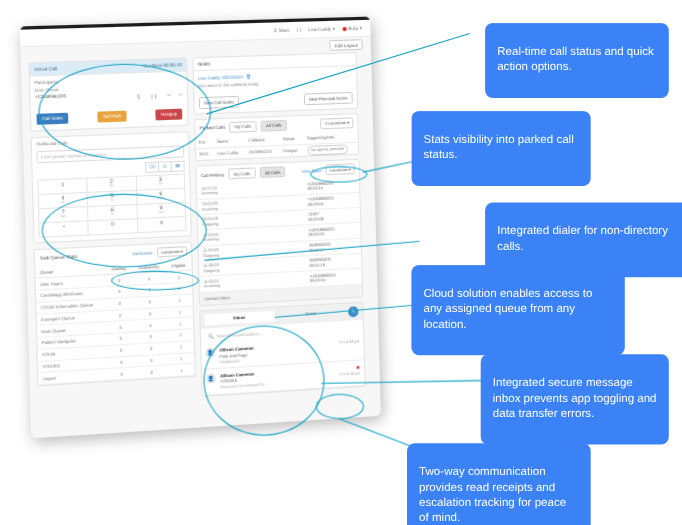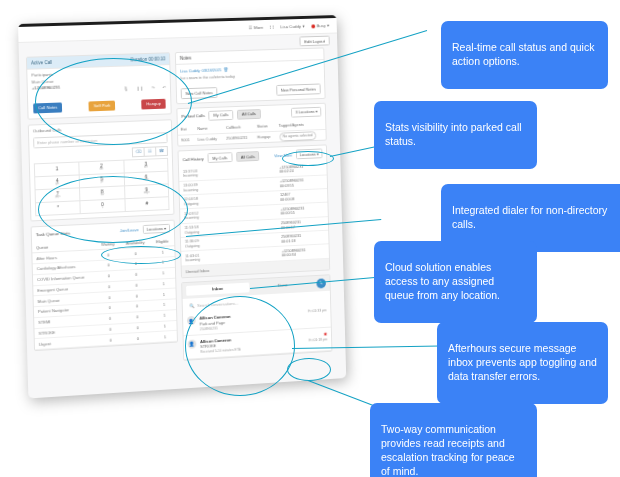--- a/index.html
+++ b/index.html
@@ -537,15 +537,15 @@
 <div class="ln" style="left:188px;top:103px;width:250px;transform:rotate(-17deg);"></div>
 <div class="ln" style="left:330px;top:156px;width:50px;transform:rotate(-12deg);"></div>
 <div class="ln" style="left:186px;top:236px;width:196px;transform:rotate(-5deg);"></div>
 <div class="ln" style="left:250px;top:288px;width:128px;transform:rotate(-5deg);"></div>
 <div class="ln" style="left:292px;top:348px;width:148px;transform:rotate(-1deg);"></div>
 <div class="ln" style="left:308px;top:380px;width:72px;transform:rotate(21deg);"></div>
 
 <div class="callout" style="left:441px;top:21px;width:167px;">Real-time call status and quick action options.</div>
 <div class="callout" style="left:374px;top:101px;width:163px;">Stats visibility into parked call status.</div>
 <div class="callout" style="left:441px;top:184px;width:187px;">Integrated dialer for non-directory calls.</div>
-<div class="callout" style="left:374px;top:241px;width:163px;">Cloud solution enables access to any assigned queue from any location.</div>
-<div class="callout" style="left:437px;top:322px;width:171px;">Afterhours secure message inbox prevents app toggling and data transfer errors.</div>
+<div class="callout" style="left:374px;top:241px;width:194px;">Cloud solution enables access to any assigned queue from any location.</div>
+<div class="callout" style="left:437px;top:322px;width:171px;">Integrated secure message inbox prevents app toggling and data transfer errors.</div>
 <div class="callout" style="left:370px;top:403px;width:167px;">Two-way communication provides read receipts and escalation tracking for peace of mind.</div>
 
 </body></html>

